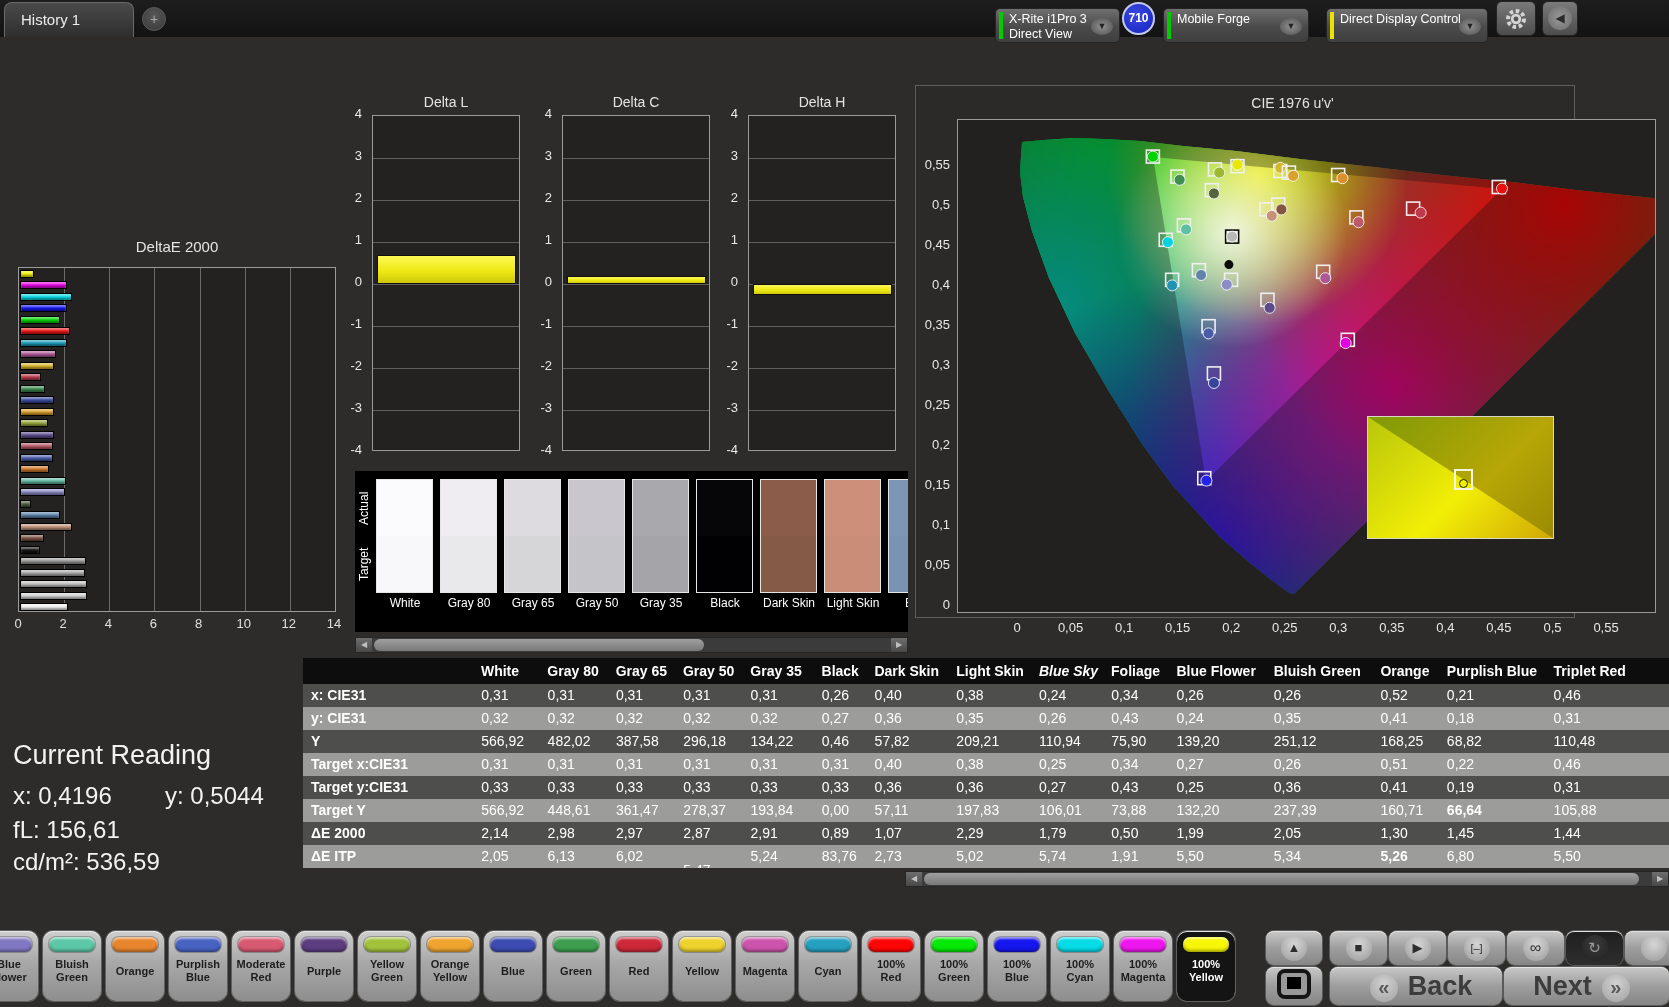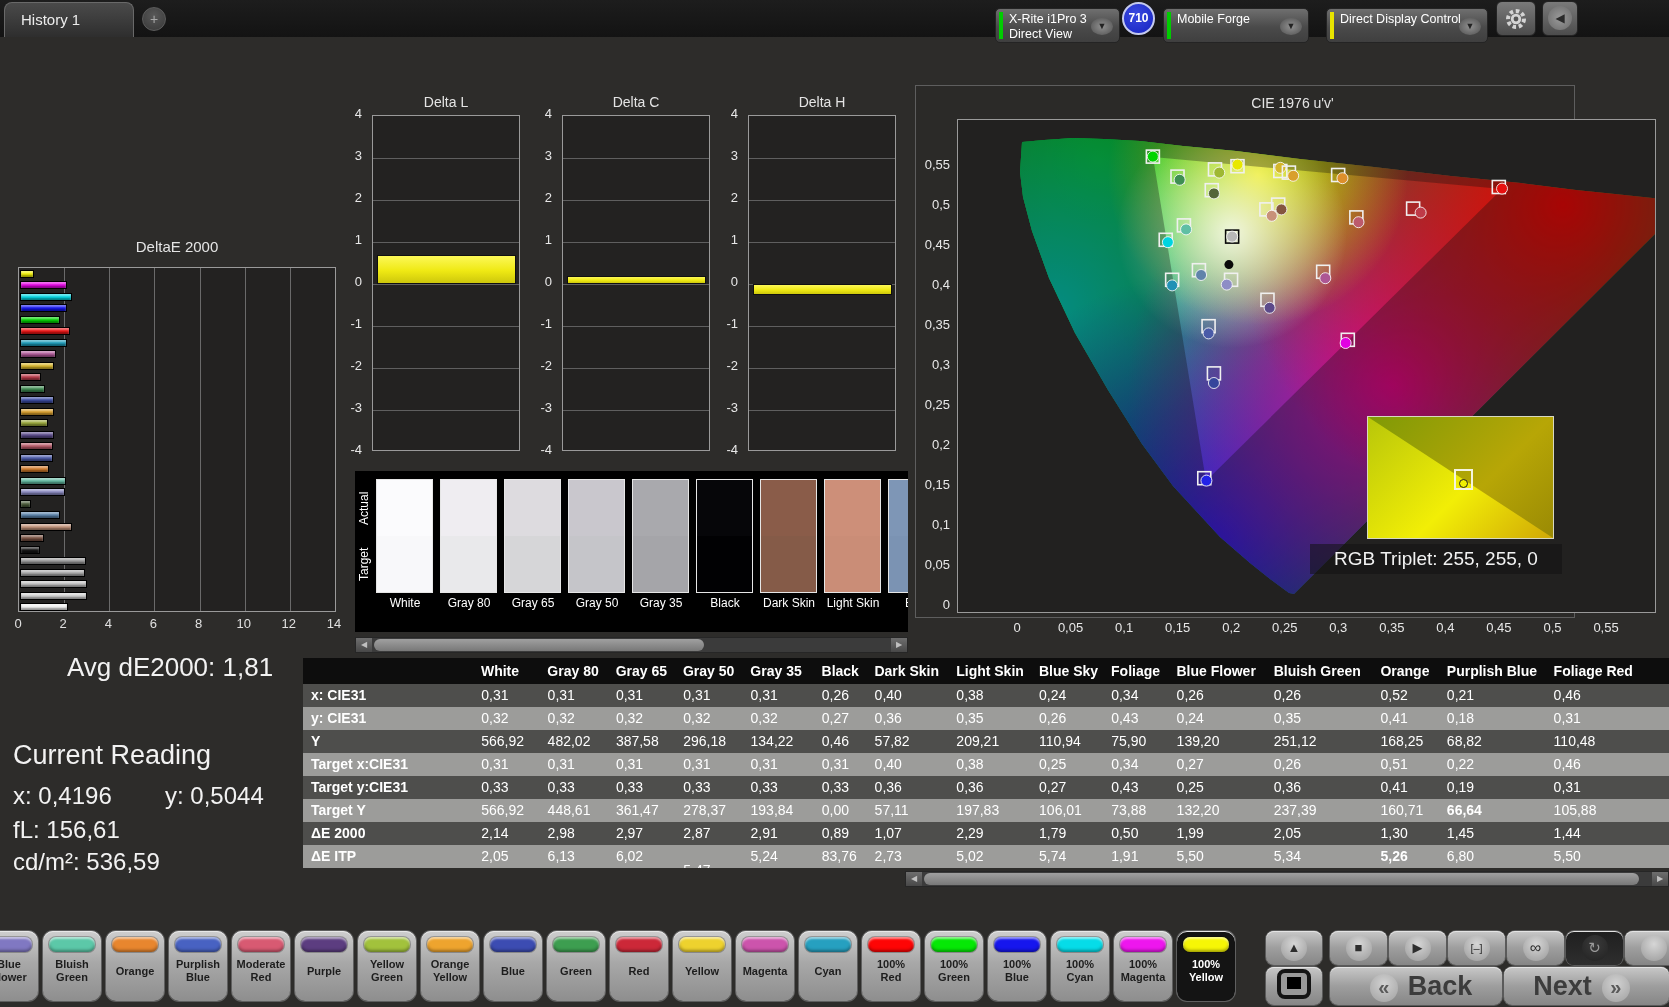--- a/index.html
+++ b/index.html
@@ -181,21 +181,20 @@
       <div class="dexl" style="left: 18px;">0</div>
       <div class="dexl" style="left: 63.1429px;">2</div>
       <div class="dexl" style="left: 108.286px;">4</div>
       <div class="dexl" style="left: 153.429px;">6</div>
       <div class="dexl" style="left: 198.571px;">8</div>
       <div class="dexl" style="left: 243.714px;">10</div>
       <div class="dexl" style="left: 288.857px;">12</div>
       <div class="dexl" style="left: 334px;">14</div>
     </div>
 
-  <div class="stat" style="left:20px;top:652px;width:300px;text-align:center;font-size:26px;">Avg dE2000: 1,81</div>
   <div class="stat" style="left:13px;top:740px;font-size:27px;">Current Reading</div>
   <div class="stat" style="left:13px;top:782px;font-size:24px;">x: 0,4196</div>
   <div class="stat" style="left:165px;top:782px;font-size:24px;">y: 0,5044</div>
   <div class="stat" style="left:13px;top:816px;font-size:24px;">fL: 156,61</div>
   <div class="stat" style="left:13px;top:848px;font-size:24px;">cd/m²: 536,59</div>
 
   <div id="deltas">
       <div class="ctitle" style="left: 352px; top: 94px; width: 188px; font-size: 14px;">Delta L</div>
       <div class="plot" style="left: 372px; top: 115px; width: 148px; height: 336px;">
         <div class="hgrid" style="top: 42px;"></div>
@@ -445,40 +444,39 @@
       <div class="cielab" style="left: 1445.4px; top: 620px; transform: translateX(-50%);">0,4</div>
       <div class="cielab" style="left: 1498.95px; top: 620px; transform: translateX(-50%);">0,45</div>
       <div class="cielab" style="left: 1552.5px; top: 620px; transform: translateX(-50%);">0,5</div>
       <div class="cielab" style="left: 1606.05px; top: 620px; transform: translateX(-50%);">0,55</div>
     </div>
   <div class="inset">
     <div class="tri"></div>
     <div class="tgt"></div>
     <div class="dot"></div>
   </div>
-  <div class="rgblabel">RGB Triplet: 255, 255, 0</div>
 
   <div id="data-table">
       <div class="trow thead">
         <span style="width: 185px;"></span>
         <span style="width: 69px;">White</span>
         <span style="width: 71px;">Gray 80</span>
         <span style="width: 70px;">Gray 65</span>
         <span style="width: 70px;">Gray 50</span>
         <span style="width: 74px;">Gray 35</span>
         <span style="width: 55px;">Black</span>
         <span style="width: 85px;">Dark Skin</span>
         <span style="width: 86px;">Light Skin</span>
-        <span style="width: 75px;">Blue Sky</span>
+        <span style="width: 75px; font-style: italic;">Blue Sky</span>
         <span style="width: 68px;">Foliage</span>
         <span style="width: 101px;">Blue Flower</span>
         <span style="width: 111px;">Bluish Green</span>
         <span style="width: 69px;">Orange</span>
         <span style="width: 111px;">Purplish Blue</span>
-        <span style="width: 120px;">Foliage Red</span>
+        <span style="width: 120px;">Triplet Red</span>
       </div>
       <div class="trow dark">
         <span class="rlabel" style="width: 185px;">x: CIE31</span>
         <span style="width: 69px;">0,31</span>
         <span style="width: 71px;">0,31</span>
         <span style="width: 70px;">0,31</span>
         <span style="width: 70px;">0,31</span>
         <span style="width: 74px;">0,31</span>
         <span style="width: 55px;">0,26</span>
         <span style="width: 85px;">0,40</span>

